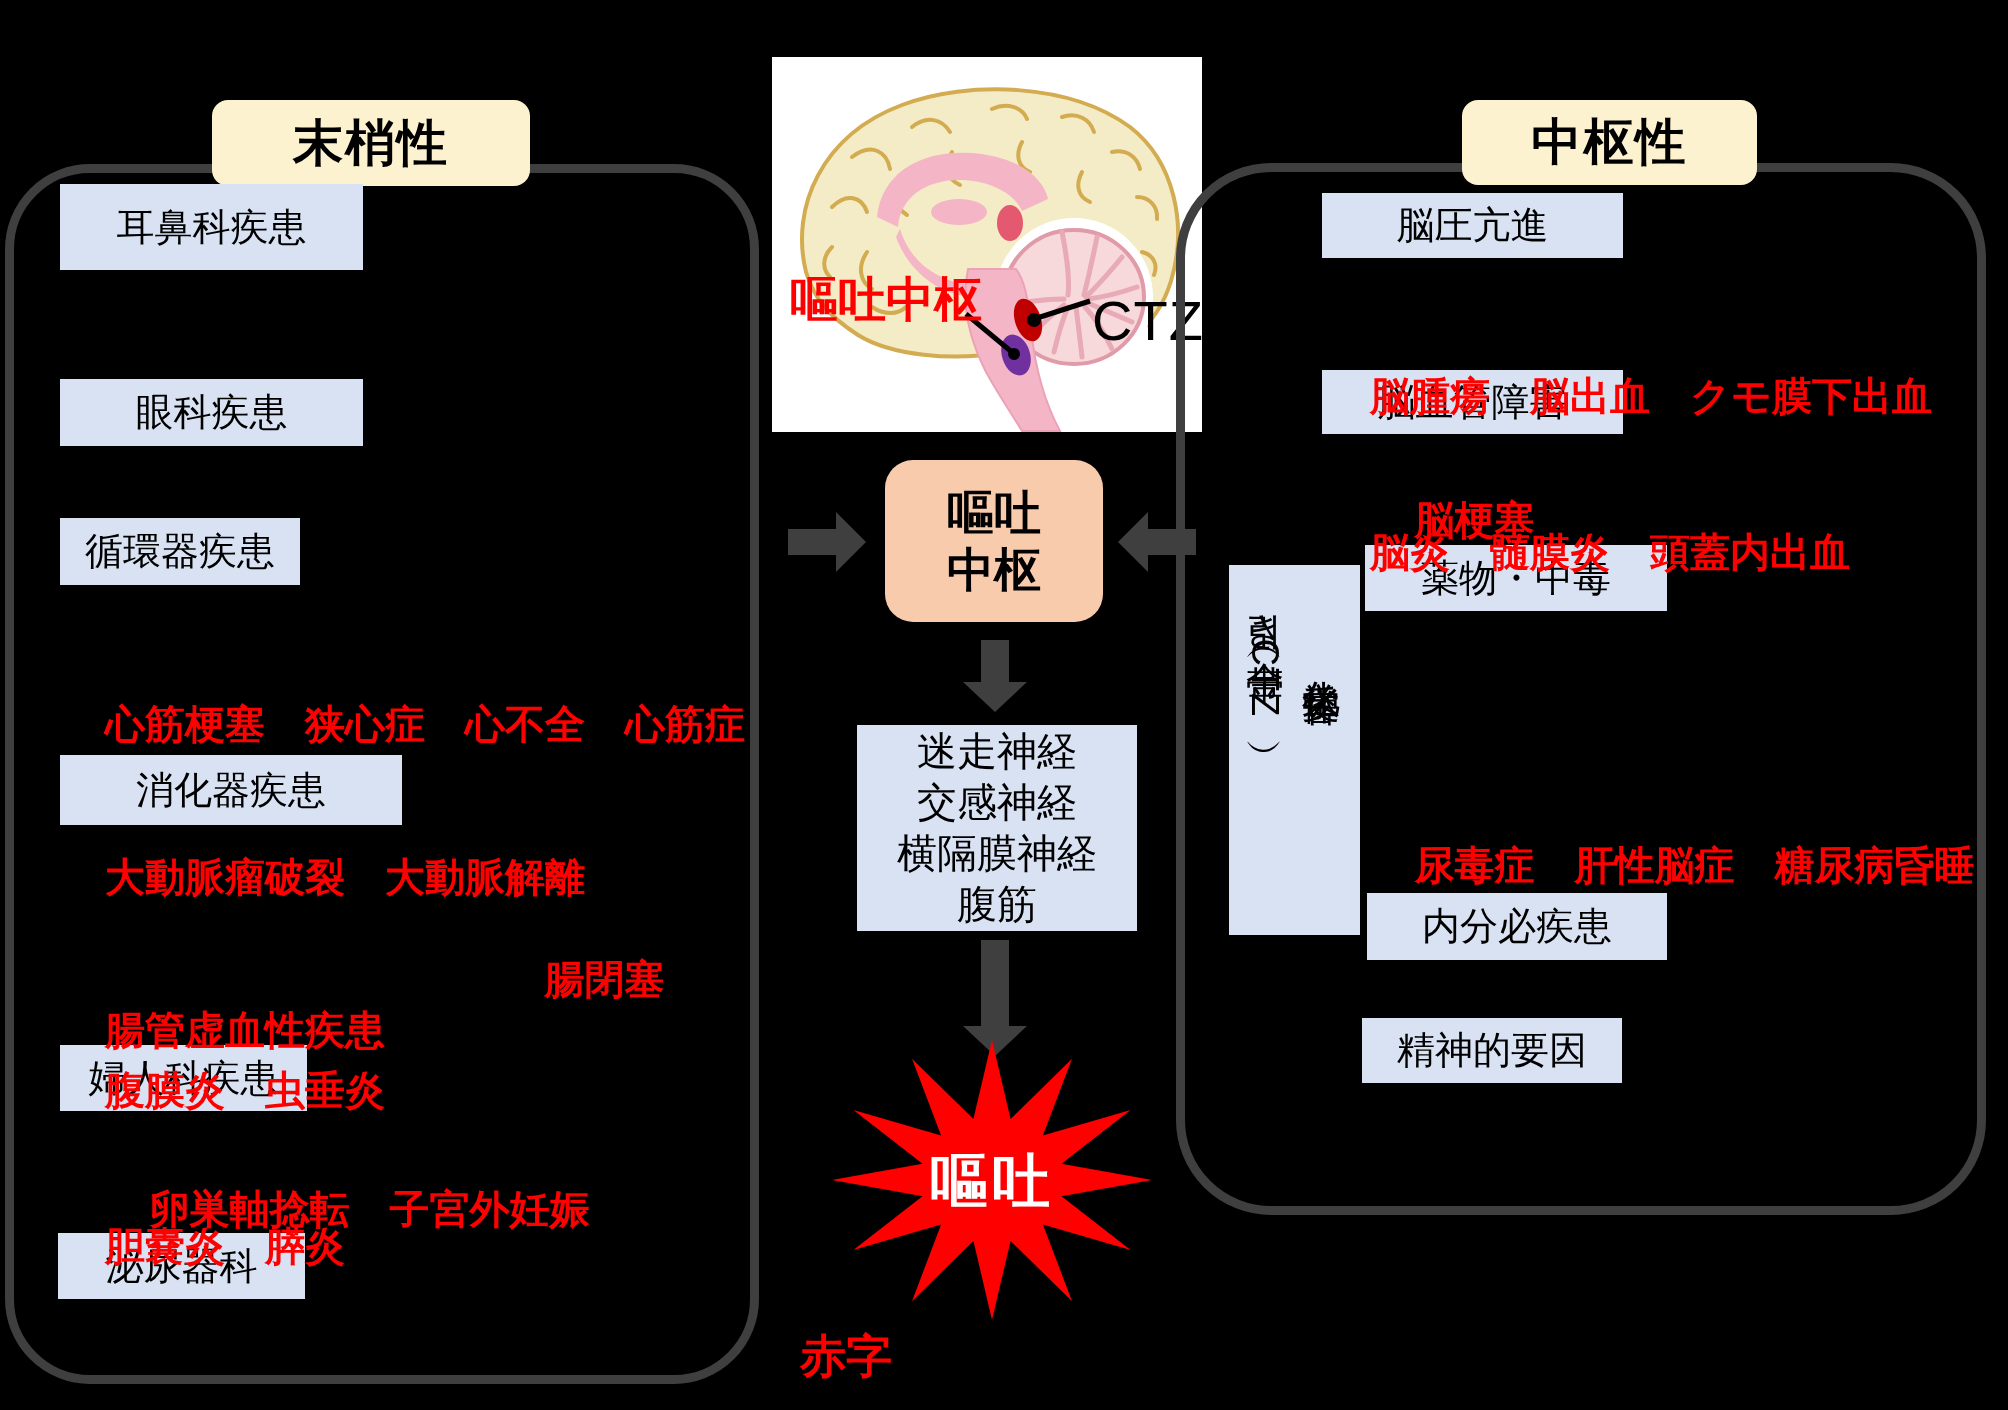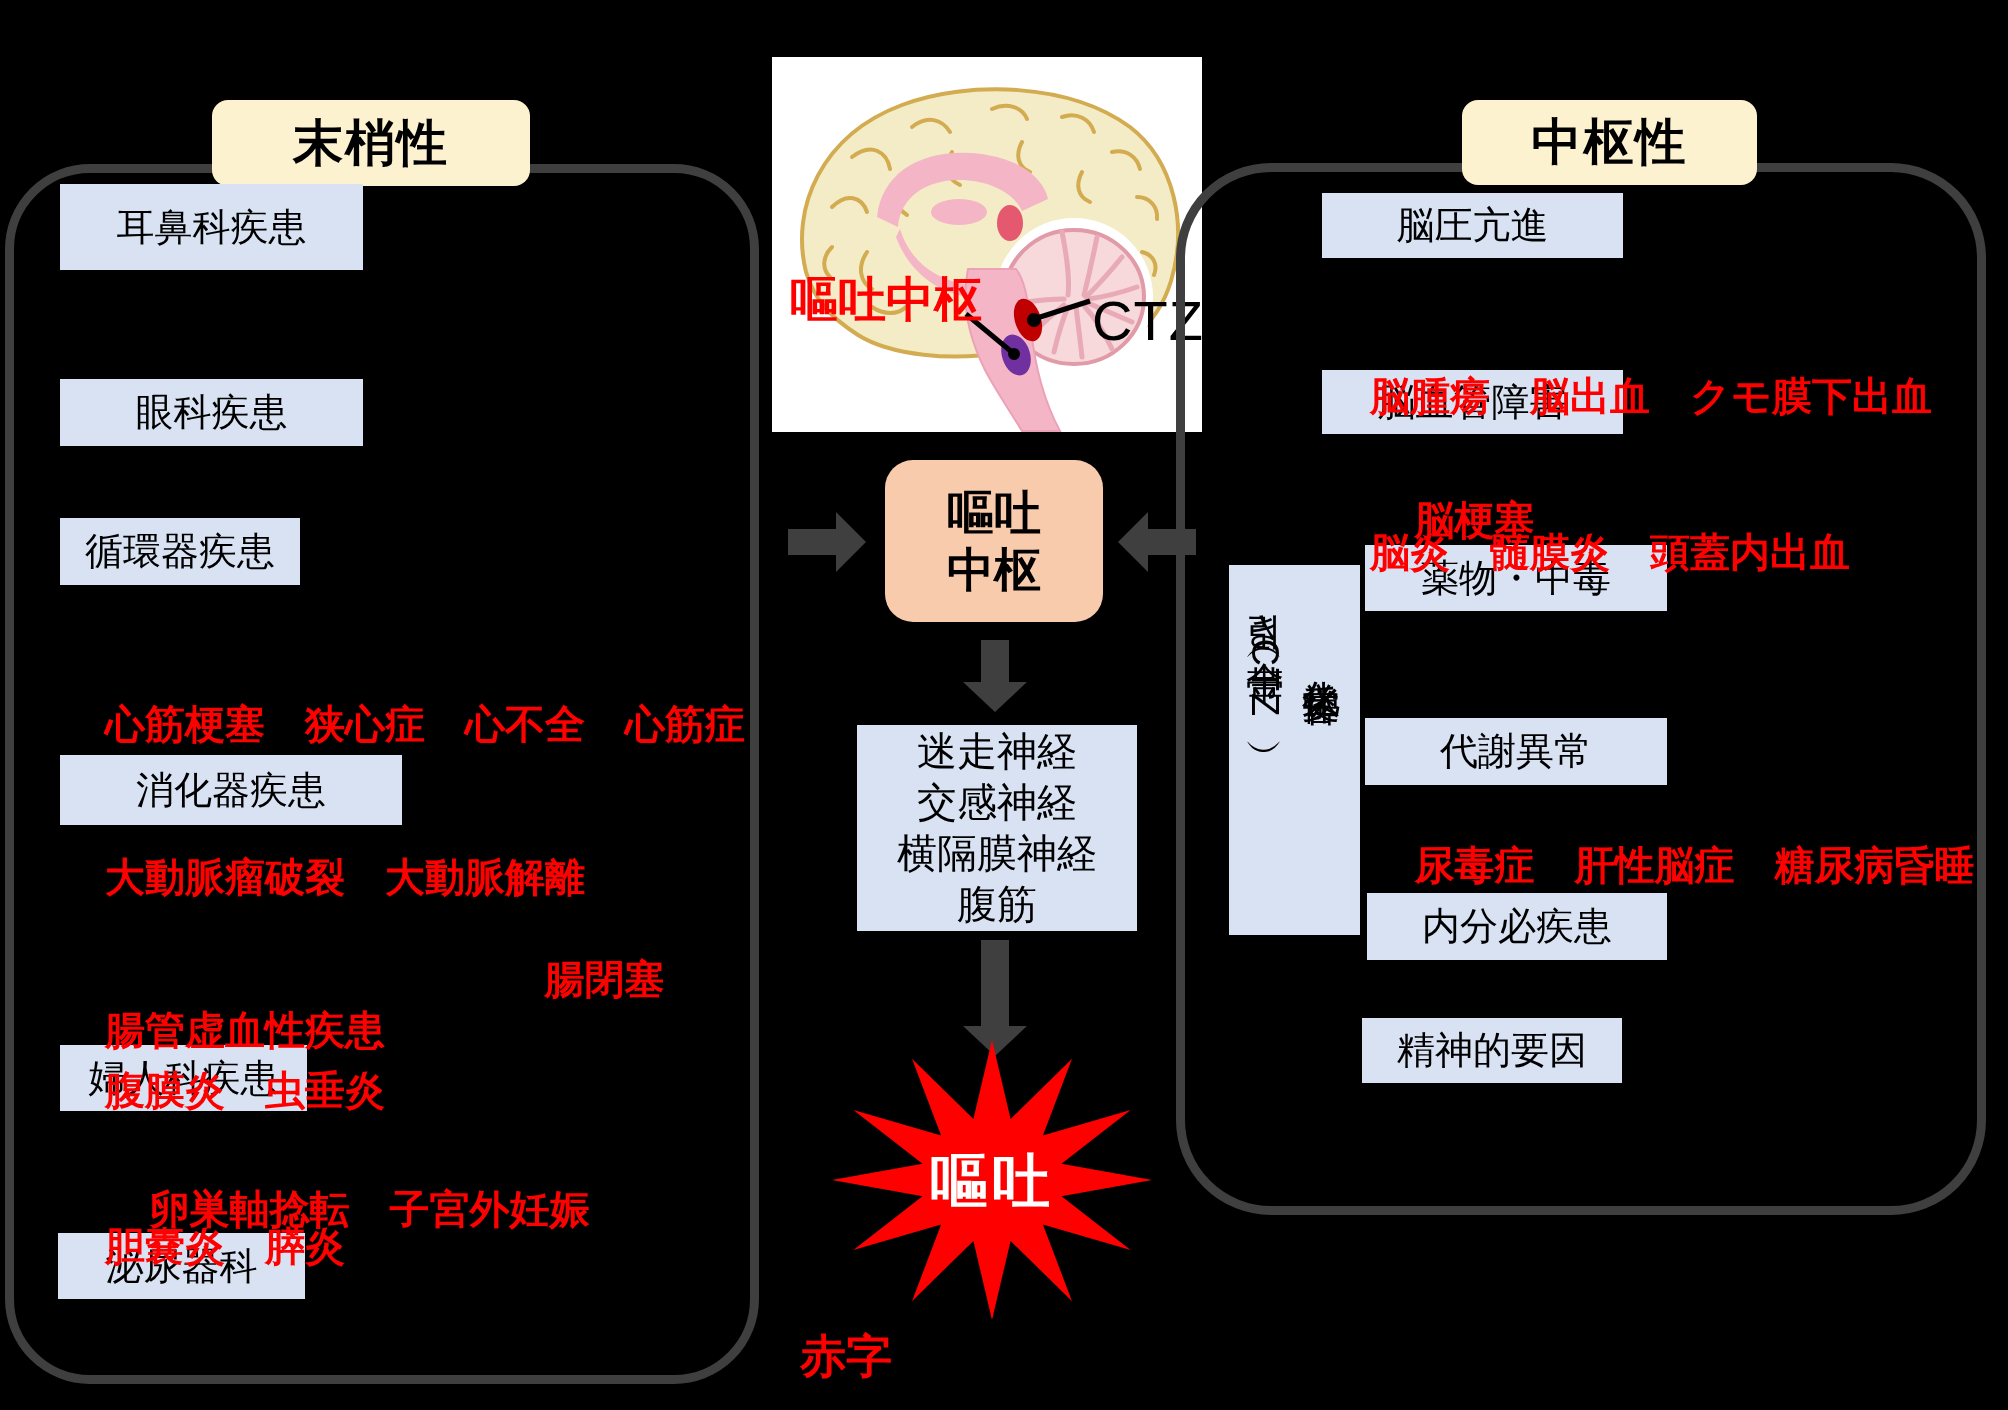--- a/index.html
+++ b/index.html
@@ -183,23 +183,20 @@
 
   <div class="bbox" style="left:1322px;top:193px;width:301px;height:65px;">
     <span>脳圧亢進</span>
   </div>
   <div class="bbox" style="left:1322px;top:370px;width:301px;height:64px;">
     <span>脳血管障害</span>
   </div>
   <div class="bbox" style="left:1365px;top:545px;width:302px;height:66px;">
     <span>薬物・中毒</span>
   </div>
-  <div class="bbox" style="left:1365px;top:718px;width:302px;height:67px;">
-    <span>代謝異常</span>
-  </div>
   <div class="bbox" style="left:1367px;top:893px;width:300px;height:67px;">
     <span>内分必疾患</span>
   </div>
   <div class="bbox" style="left:1362px;top:1018px;width:260px;height:65px;">
     <span>精神的要因</span>
   </div>
 
   <div class="vbox" style="left:1229px;top:565px;width:131px;height:370px;">
     <div class="vcol" style="right:14px;top:85px;">化学受容体</div>
     <div class="vcol" style="left:10px;top:20px;">引き金帯（CTZ）</div>

